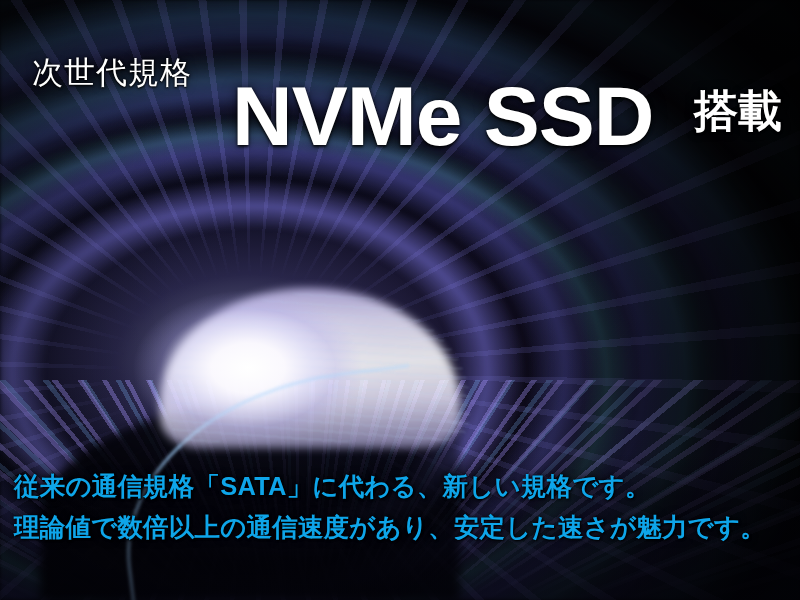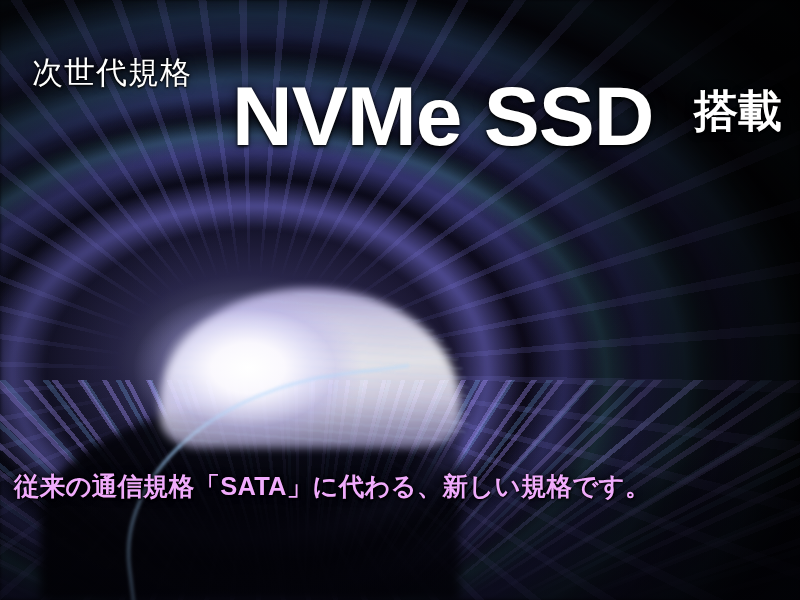--- a/index.html
+++ b/index.html
@@ -258,21 +258,21 @@
     letter-spacing: 0px;
   }
 
   #caption {
     position: absolute;
     left: 14px;
     top: 466px;
     width: 780px;
   }
   .caption-line {
-    color: #f0abfc;
+    color: #0ea5e9;
     font-size: 25.5px;
     font-weight: 700;
     line-height: 41px;
     white-space: nowrap;
     letter-spacing: 0.2px;
     text-shadow:
       0 0 3px rgba(0,0,0,0.9),
       0 0 8px rgba(0,0,0,0.75),
       1px 1px 2px rgba(0,0,0,0.95);
   }
@@ -296,15 +296,16 @@
   <div class="bg-layer" id="bg-caption-scrim"></div>
 
   <div class="txt" id="kicker">次世代規格</div>
 
   <div class="txt" id="headline">NVMe SSD</div>
 
   <div class="txt" id="suffix">搭載</div>
 
   <div id="caption">
     <div class="caption-line">従来の通信規格「SATA」に代わる、新しい規格です。</div>
+    <div class="caption-line">理論値で数倍以上の通信速度があり、安定した速さが魅力です。</div>
   </div>
 
 </div>
 
 </body></html>

